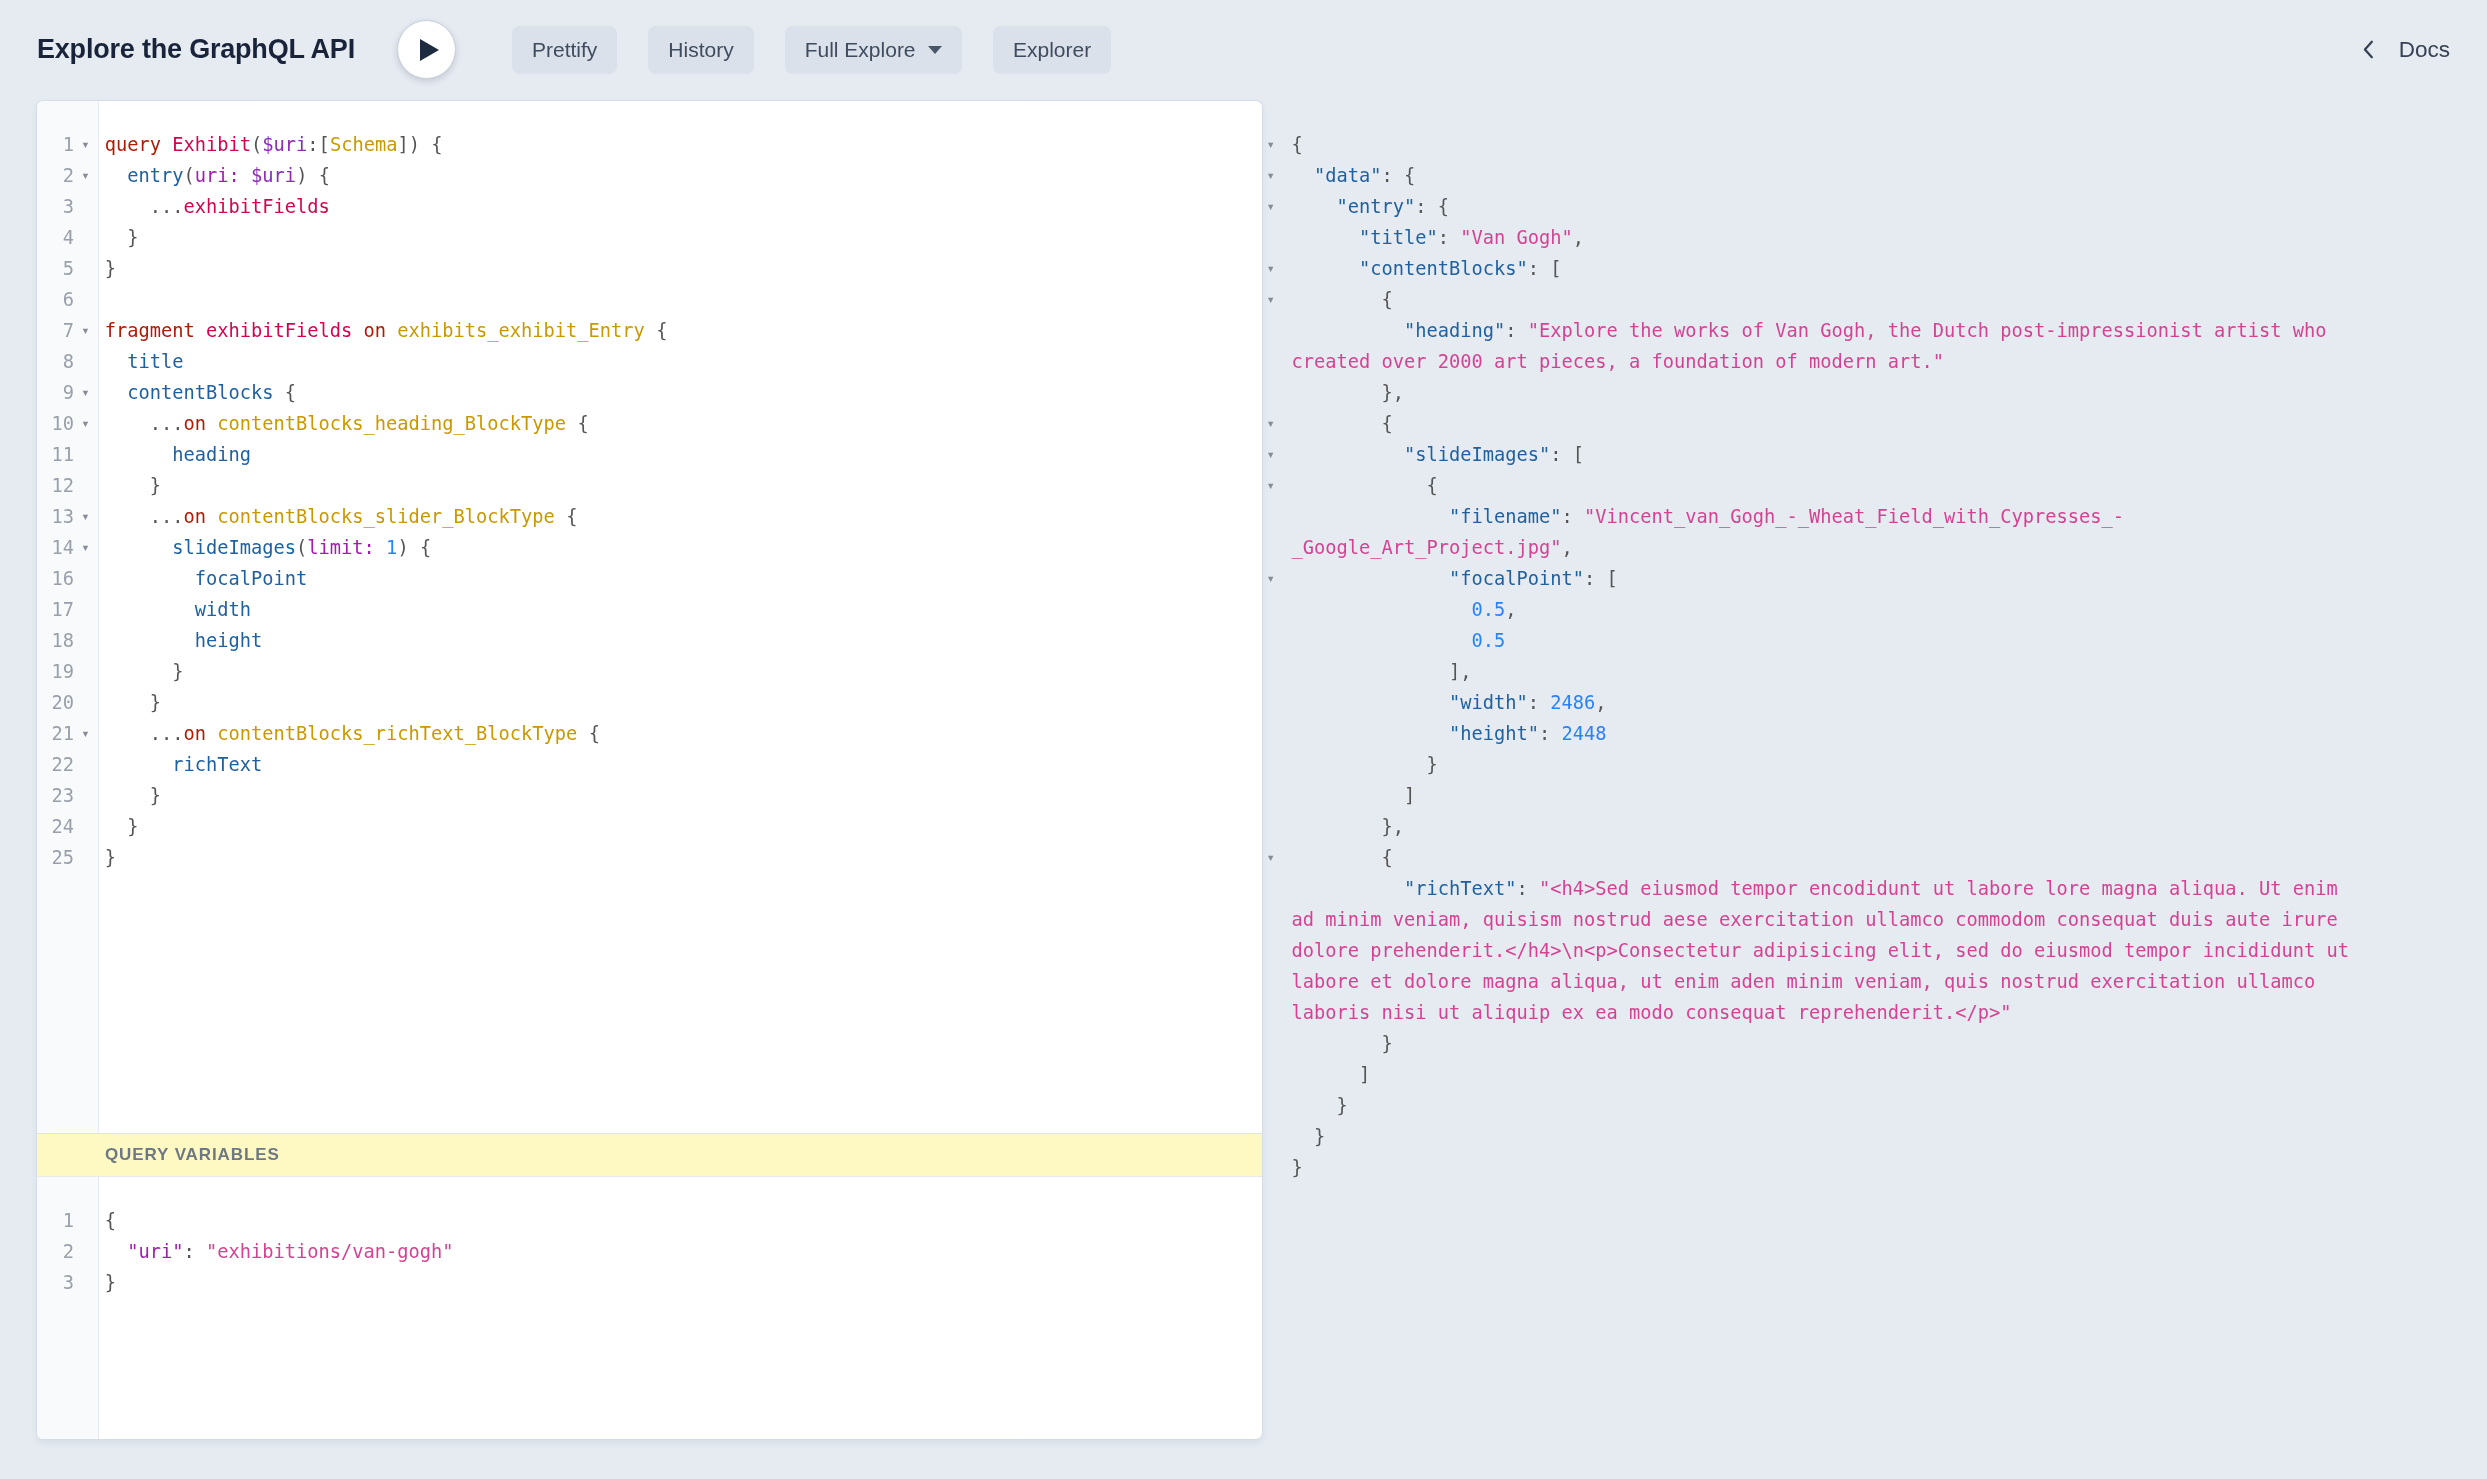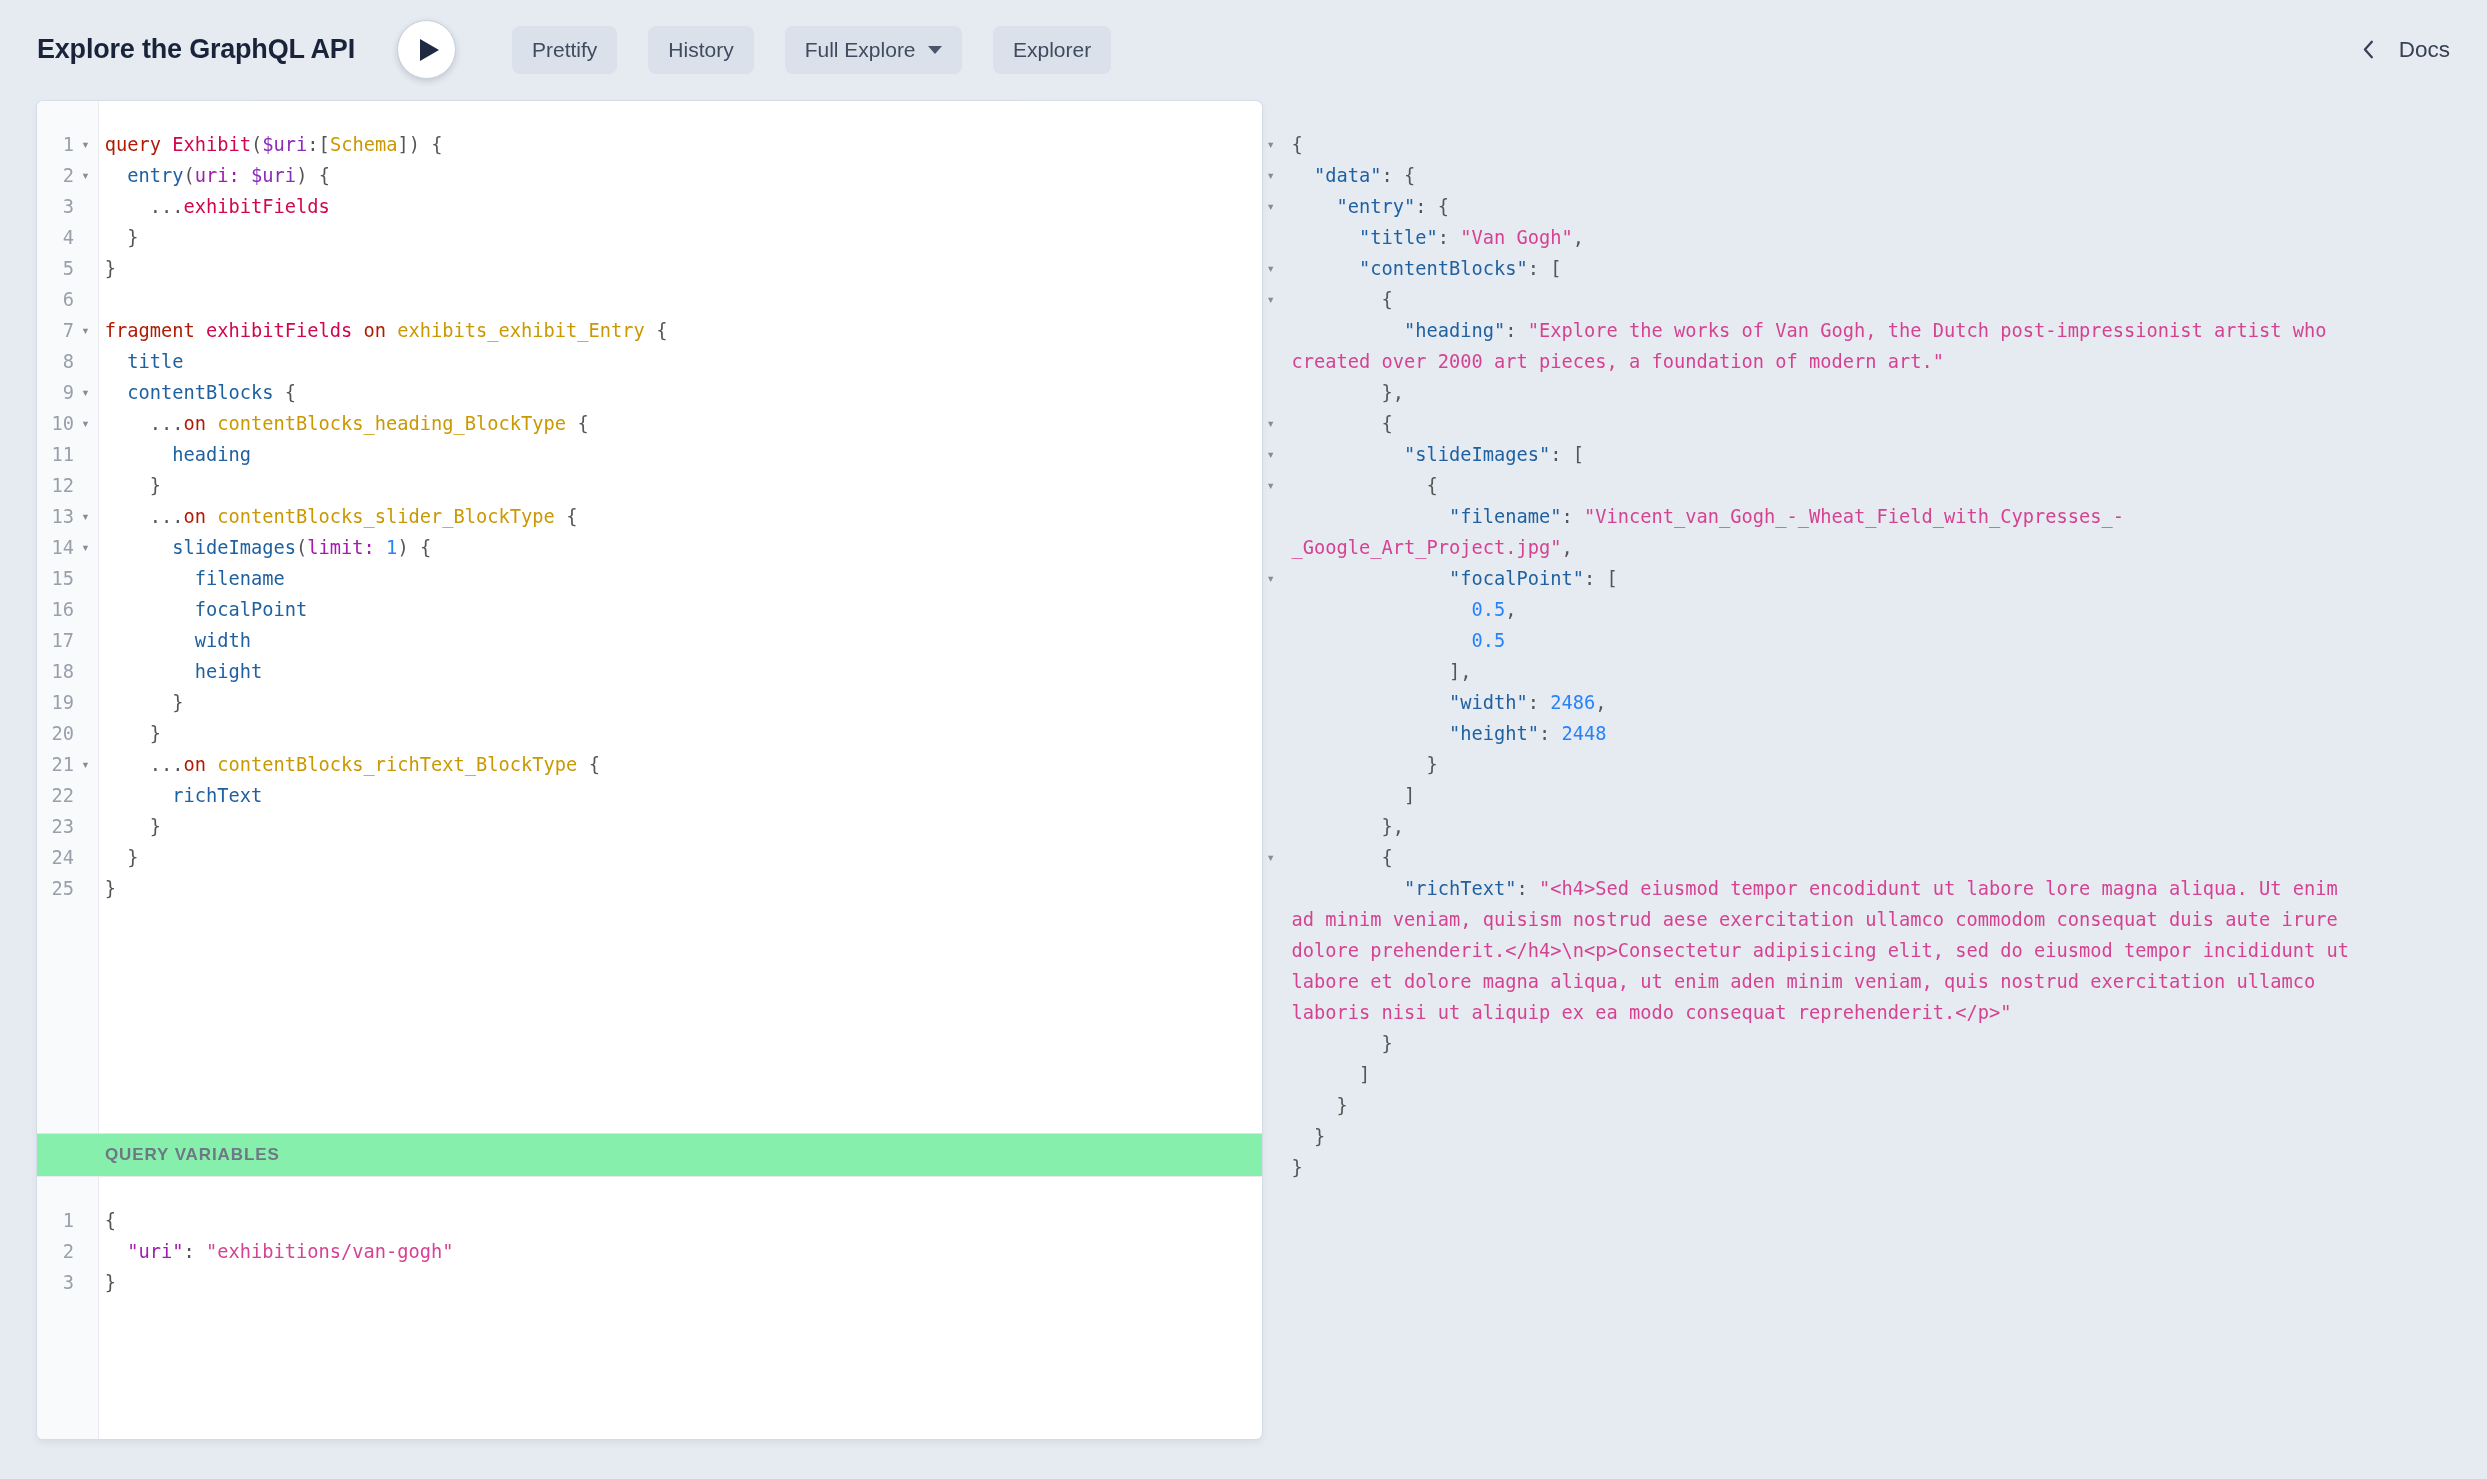--- a/index.html
+++ b/index.html
@@ -58,21 +58,21 @@
     padding-top:28px;cursor:text;
   }
   .query-editor{top:0;height:1032px;}
   .var-editor{top:1076px;bottom:0;}
   .query-editor::before,.var-editor::before{
     content:"";position:absolute;left:0;top:0;bottom:0;width:61px;
     background:#f9fafb;border-right:1.6px solid #e7eaee;
   }
   .var-title{
     position:absolute;left:0;right:0;top:1032px;height:44px;
-    background:#86efac;border-top:1.6px solid #e0e4ea;border-bottom:1.6px solid #e7eaee;
+    background:#fef9c3;border-top:1.6px solid #e0e4ea;border-bottom:1.6px solid #e7eaee;
     box-sizing:border-box;display:flex;align-items:center;padding-left:68px;
     font-size:17px;font-weight:700;letter-spacing:0.9px;color:#6e7884;
     cursor:pointer;
   }
 
   
   .cm-line{
     display:flex;position:relative;z-index:1;
     font-family:"DejaVu Sans Mono","Liberation Mono",monospace;
     font-size:18.7px;line-height:31px;min-height:31px;
@@ -196,25 +196,20 @@
         <span class="ln">13</span>
         <span class="fold">▾</span>
         <span class="code"><span class="tk-p">    ...</span><span class="tk-kw">on </span><span class="tk-atom">contentBlocks_slider_BlockType</span><span class="tk-p"> {</span></span>
       </div>
       <div class="cm-line">
         <span class="ln">14</span>
         <span class="fold">▾</span>
         <span class="code"><span class="tk-p">      </span><span class="tk-prop">slideImages</span><span class="tk-p">(</span><span class="tk-attr">limit:</span><span class="tk-num"> 1</span><span class="tk-p">) {</span></span>
       </div>
       <div class="cm-line">
-        <span class="ln">15</span>
-        <span class="fold"></span>
-        <span class="code"><span class="tk-p">        </span><span class="tk-prop">filename</span></span>
-      </div>
-      <div class="cm-line">
         <span class="ln">16</span>
         <span class="fold"></span>
         <span class="code"><span class="tk-p">        </span><span class="tk-prop">focalPoint</span></span>
       </div>
       <div class="cm-line">
         <span class="ln">17</span>
         <span class="fold"></span>
         <span class="code"><span class="tk-p">        </span><span class="tk-prop">width</span></span>
       </div>
       <div class="cm-line">

